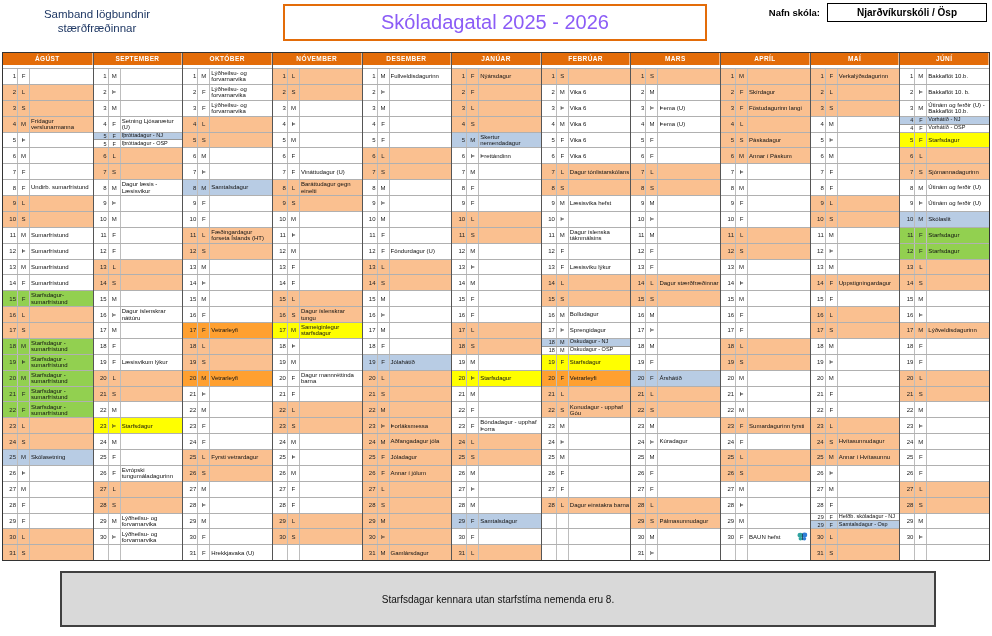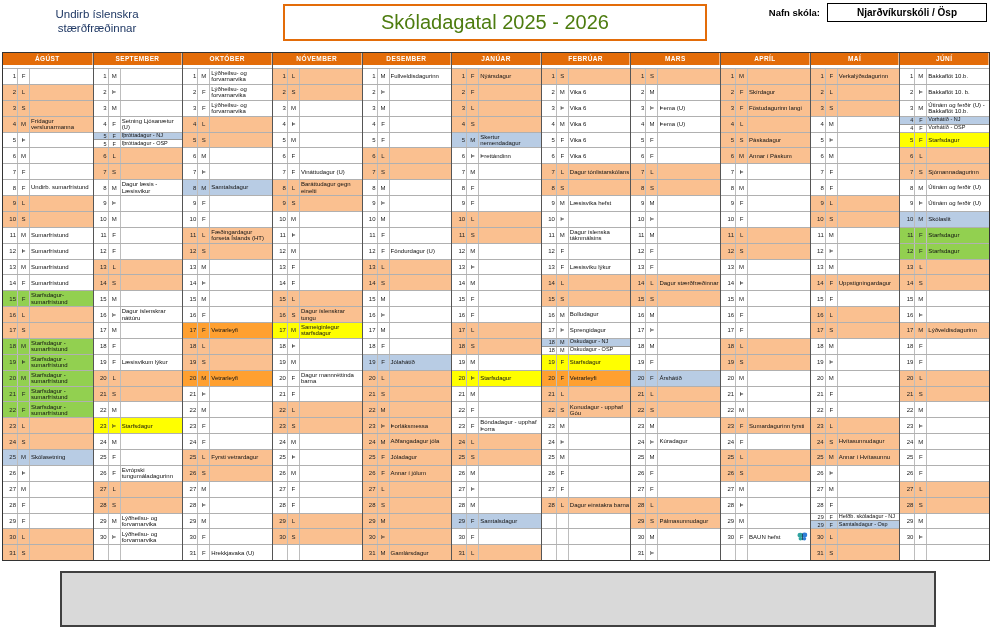--- a/index.html
+++ b/index.html
@@ -1,21 +1,21 @@
 <!DOCTYPE html>
 <html><head>
 <meta charset="utf-8">
 <style>
   html,body{margin:0;padding:0;background:#fff;}
   body{width:992px;height:636px;position:relative;font-family:"Liberation Sans",sans-serif;overflow:hidden;}
 
   
   .org{position:absolute;left:18px;top:7px;width:158px;text-align:center;font-size:11.5px;color:#1F3864;line-height:1.25;}
   .title-box{position:absolute;left:283px;top:4px;width:420px;height:33px;border:2px solid #E36C09;
-             display:flex;align-items:center;justify-content:center;font-size:20px;color:#4d7c0f;}
+             display:flex;align-items:center;justify-content:center;font-size:20px;color:#8b5cf6;}
   .school-label{position:absolute;left:690px;top:7px;width:130px;text-align:right;font-size:9.5px;font-weight:bold;color:#000;}
   .school-box{position:absolute;left:827px;top:3px;width:158px;height:17px;border:1px solid #000;
               display:flex;align-items:center;justify-content:center;font-size:10px;font-weight:bold;color:#000;}
 
   
   #calendar{position:absolute;left:2px;top:52px;width:988px;height:509px;display:grid;
             grid-template-columns:repeat(11,1fr);border:1px solid #333;box-sizing:border-box;}
   .month{display:flex;flex-direction:column;min-width:0;border-left:1px solid #555;box-sizing:border-box;}
   .month:first-child{border-left:none;}
   .mhead{height:12px;background:#E36C09;color:#fff;font-size:6.5px;font-weight:bold;text-align:center;
@@ -36,21 +36,21 @@
 
   
   .footer{position:absolute;left:60px;top:571px;width:876px;height:56px;background:#D9D9D9;border:2px solid #404040;
           box-sizing:border-box;display:flex;flex-direction:column;align-items:center;justify-content:center;
           font-size:10px;line-height:1.5;text-align:center;color:#111;}
 </style>
 </head>
 <body>
 
 <div class="org">
-  <div>Undirb íslenskra</div>
+  <div>Samband lögbundnir</div>
   <div>stærðfræðinnar</div>
 </div>
 
 <div class="title-box">
   <span>Skóladagatal 2025 - 2026</span>
 </div>
 
 <div class="school-label">Nafn skóla:</div>
 <div class="school-box">
   <span>Njarðvíkurskóli / Ösp</span>
@@ -1861,13 +1861,14 @@
         <div class="row" style="background: rgb(255, 255, 255);">
           <span class="num"></span>
           <span class="wd"></span>
           <span class="lbl"></span>
         </div>
       </div>
     </div>
   </div>
 
 <div class="footer">
+  <div>Starfsdagar kennara utan starfstíma nemenda eru 8.</div>
 </div>
 
 </body></html>

